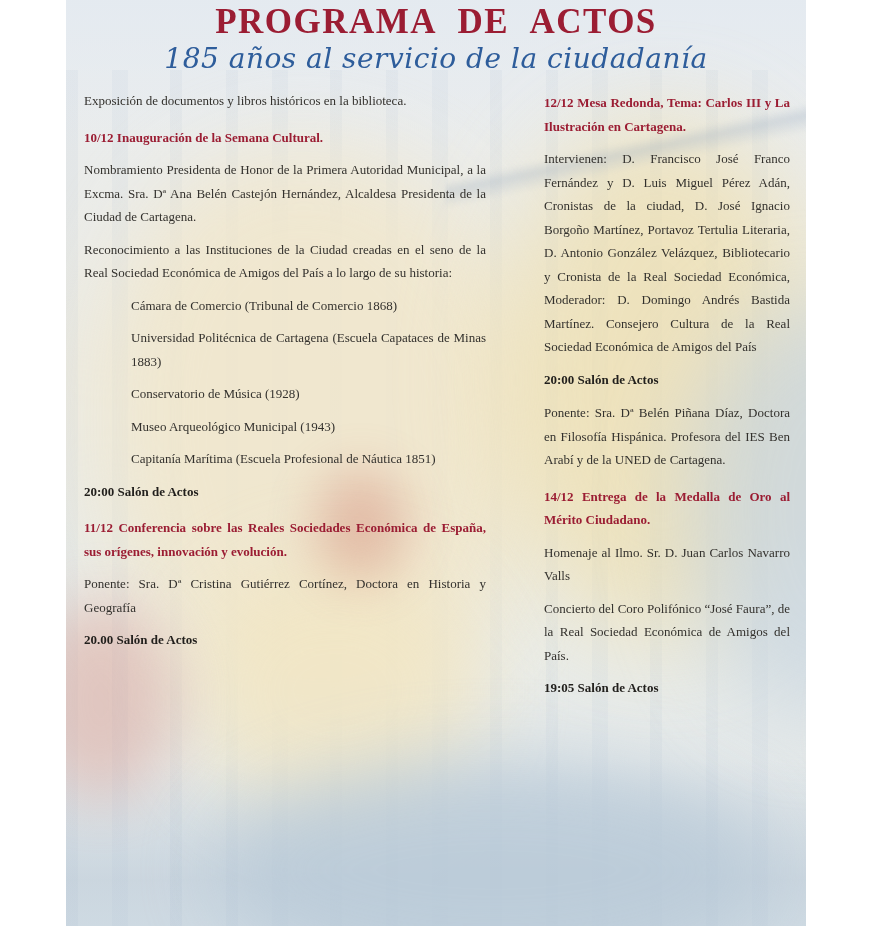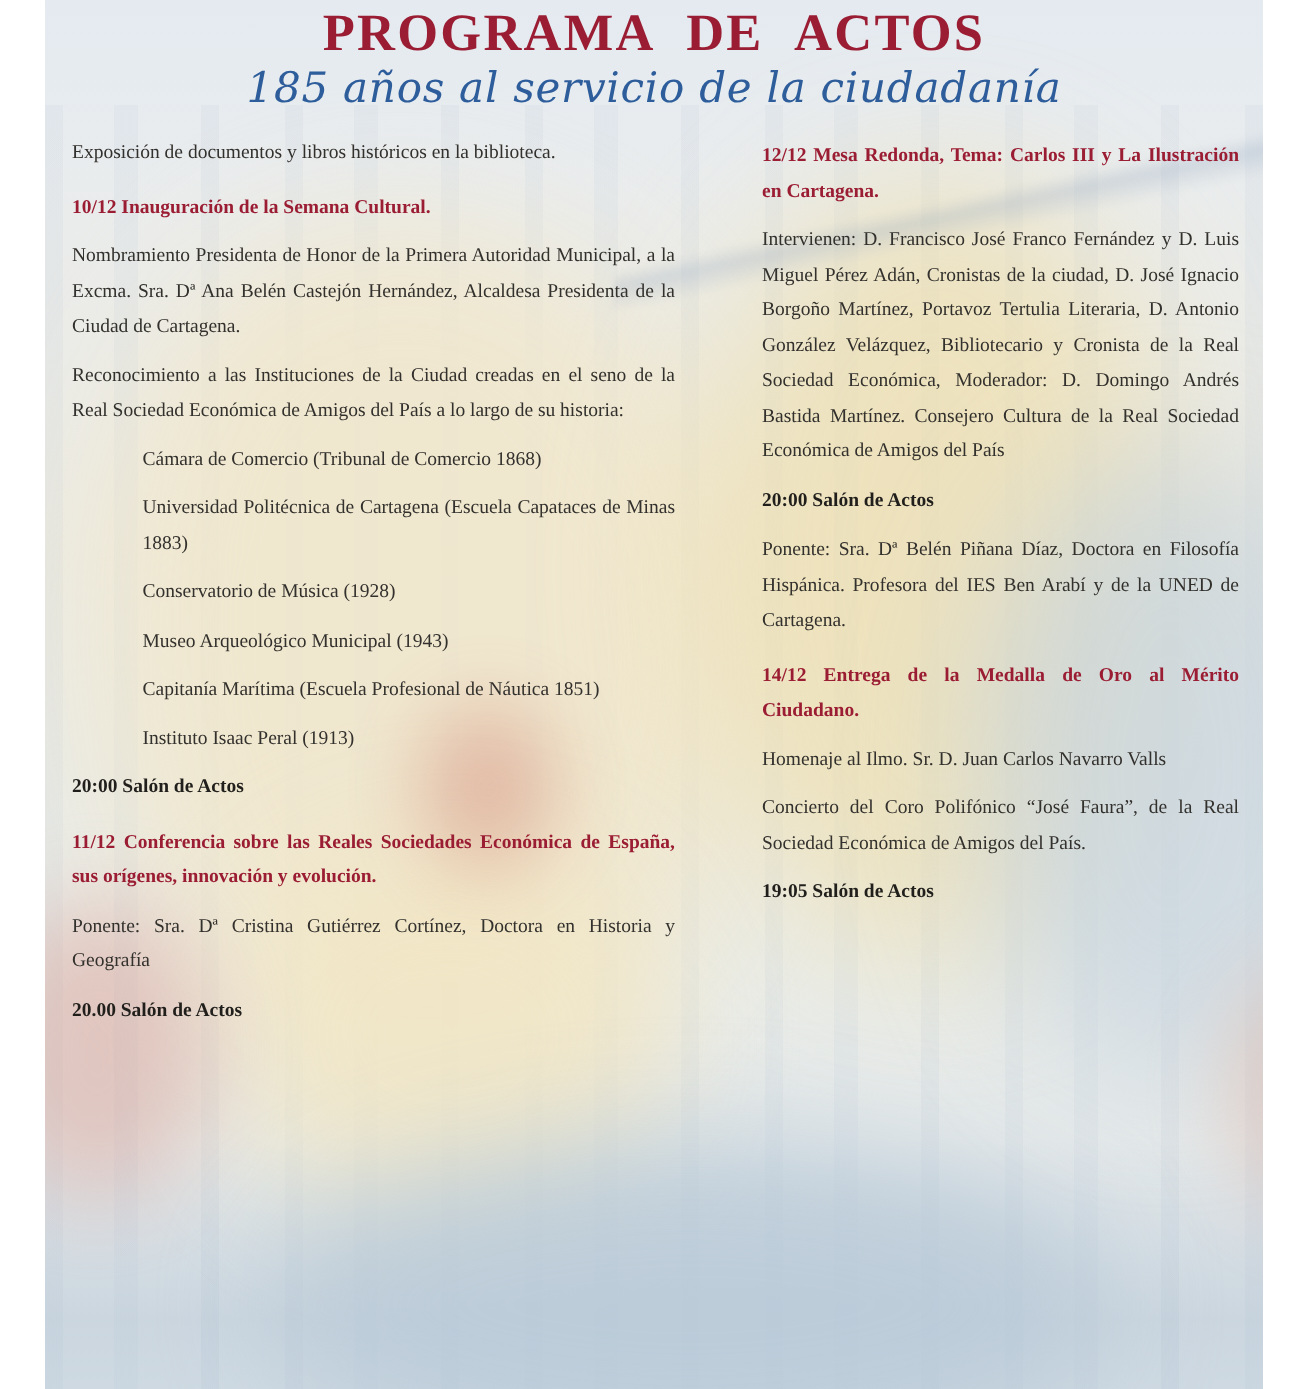--- a/index.html
+++ b/index.html
@@ -1,21 +1,21 @@
 <!DOCTYPE html>
 <html><head>
 <meta charset="utf-8">
 <style>
   * { margin: 0; padding: 0; box-sizing: border-box; }
   html, body { background: #ffffff; }
   body { font-family: "Liberation Serif", serif; }
 
   .page {
     position: relative;
-    width: 812px;
+    width: 740px;
     height: 926px;
     margin: 0 auto;
     overflow: hidden;
     background:
       linear-gradient(180deg, rgba(228,234,240,0.95) 0%, rgba(228,234,240,0.35) 9%, rgba(228,234,240,0) 16%),
       linear-gradient(180deg, rgba(195,210,222,0) 82%, rgba(185,201,214,0.55) 95%, rgba(199,213,223,0.7) 100%),
       linear-gradient(180deg, #e9edf1 0%, #ecebe3 40%, #e9ece9 70%, #dfe5ea 100%);
   }
 
   
@@ -124,21 +124,20 @@
         <h2 class="event-h">10/12 Inauguración de la Semana Cultural.</h2>
         <p class="body-p">Nombramiento Presidenta de Honor de la Primera Autoridad Municipal, a la Excma. Sra. Dª Ana Belén Castejón Hernández, Alcaldesa Presidenta de la Ciudad de Cartagena.</p>
         <p class="body-p">Reconocimiento a las Instituciones de la Ciudad creadas en el seno de la Real Sociedad Económica de Amigos del País a lo largo de su historia:</p>
 
         <div class="inst-list">
           <p class="inst">Cámara de Comercio (Tribunal de Comercio 1868)</p>
           <p class="inst">Universidad Politécnica de Cartagena (Escuela Capataces de Minas 1883)</p>
           <p class="inst">Conservatorio de Música (1928)</p>
           <p class="inst">Museo Arqueológico Municipal (1943)</p>
           <p class="inst">Capitanía Marítima (Escuela Profesional de Náutica 1851)</p>
-          <p class="inst">Instituto Isaac Peral (1913)</p>
         </div>
 
         <p class="time-line">20:00 Salón de Actos</p>
 
         <h2 class="event-h">11/12 Conferencia sobre las Reales Sociedades Económica de España, sus orígenes, innovación y evolución.</h2>
         <p class="body-p">Ponente: Sra. Dª Cristina Gutiérrez Cortínez, Doctora en Historia y Geografía</p>
         <p class="time-line">20.00 Salón de Actos</p>
       </div>
 
       <div class="col-right">

